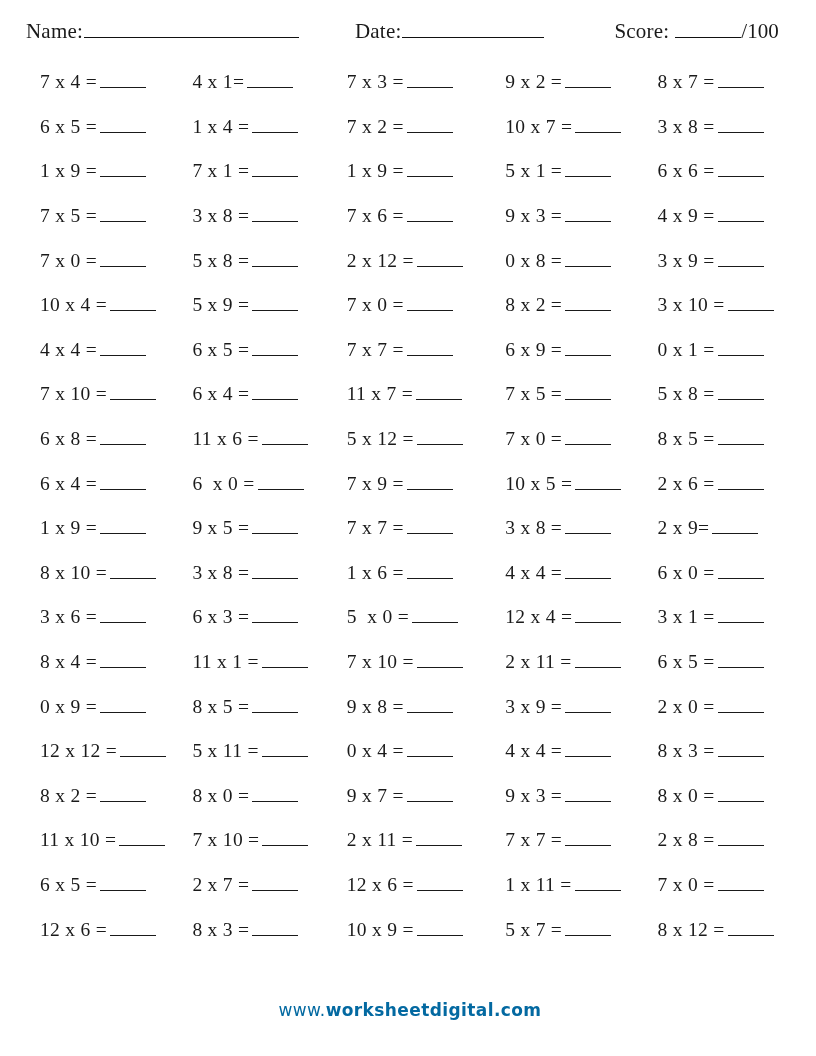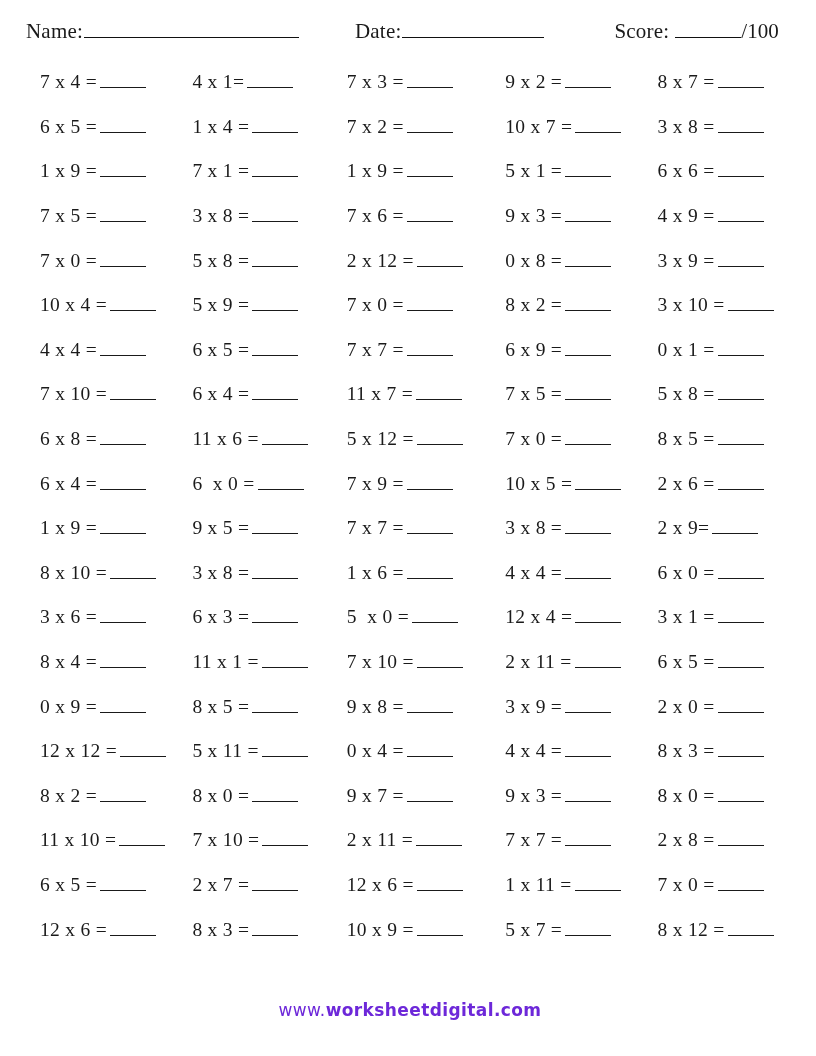--- a/index.html
+++ b/index.html
@@ -82,21 +82,21 @@
 
   
   #footer {
     position: absolute;
     left: 4px;
     right: 0;
     bottom: 36px;
     text-align: center;
     font-family: "DejaVu Sans", "Liberation Sans", sans-serif;
     font-size: 17px;
-    color: #6d28d9;
+    color: #0369a1;
     letter-spacing: 0.4px;
   }
   #footer-www { font-weight: 400; }
   #footer-domain { font-weight: 700; }
 </style>
 </head>
 <body>
 
 <div id="header-bar">
 

